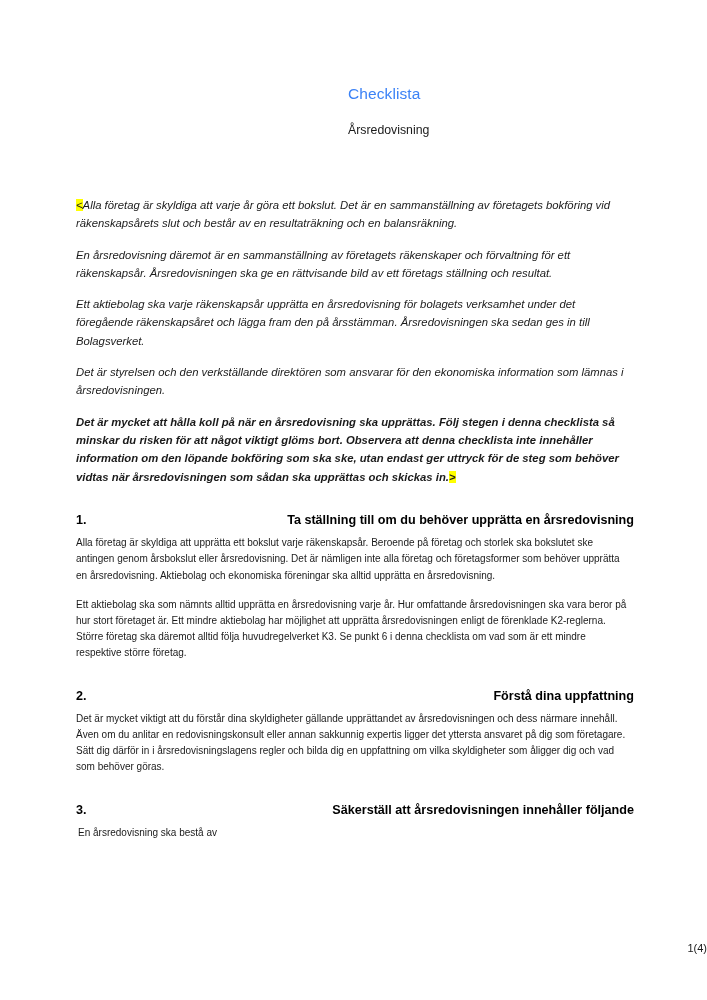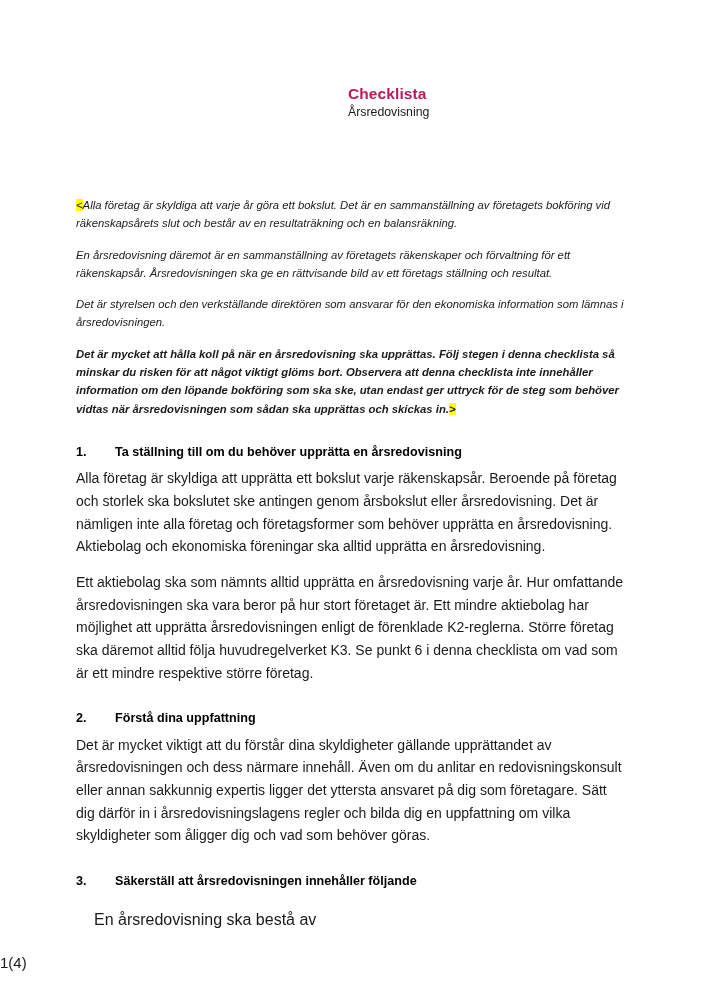--- a/index.html
+++ b/index.html
@@ -28,32 +28,32 @@
 
   
   .doc-header {
     position: absolute;
     left: 348px;
     top: 84px;
     width: 300px;
   }
   .doc-title {
     font-size: 15.5px;
-    font-weight: bold;
+    font-weight: normal;
     letter-spacing: 0.1px;
     line-height: 1.25;
-    color: #be185d;
+    color: #3b82f6;
     margin: 0;
   }
   .doc-subtitle {
     font-size: 12.3px;
     font-weight: normal;
     line-height: 1.3;
     color: #1a1a1a;
-    margin: 2px 0 0 0;
+    margin: 20px 0 0 0;
   }
 
   
   .content {
     position: absolute;
     left: 76px;
     top: 196px;
     width: 558px;
   }
 
@@ -87,66 +87,67 @@
     display: flex;
     align-items: baseline;
   }
   .section-num {
     display: inline-block;
     width: 39px;
     flex: 0 0 39px;
   }
   .section-title-text {
     flex: 1 1 auto;
+    text-align: right;
   }
 
   .body-para {
-    font-size: 14px;
+    font-size: 10px;
     line-height: 1.62;
     margin: 0 5px 13px 0;
     color: #1a1a1a;
   }
   .body-para.last {
     margin-bottom: 0;
   }
 
   .section-intro-line {
-    font-size: 16px;
+    font-size: 10px;
     line-height: 1.62;
-    margin: 18px;
+    margin: 2px;
     color: #1a1a1a;
   }
 
   
   .page-footer {
     position: absolute;
     left: 0;
     right: 0;
     top: 942px;
-    text-align: left;
-    font-size: 15px;
+    text-align: right;
+    font-size: 11px;
     color: #1a1a1a;
-    margin-top: 12px;
   }
 </style>
 </head>
 <body>
 
 <div class="page">
 
   <div class="doc-header">
     <div class="doc-title">Checklista</div>
     <div class="doc-subtitle">Årsredovisning</div>
   </div>
 
   <div class="content">
 
     <div class="intro-block">
       <p class="intro-para"><span class="hl">&lt;</span><span>Alla företag är skyldiga att varje år göra ett bokslut. Det är en sammanställning av företagets bokföring vid räkenskapsårets slut och består av en resultaträkning och en balansräkning.</span></p>
       <p class="intro-para">En årsredovisning däremot är en sammanställning av företagets räkenskaper och förvaltning för ett räkenskapsår. Årsredovisningen ska ge en rättvisande bild av ett företags ställning och resultat.</p>
+      <p class="intro-para">Ett aktiebolag ska varje räkenskapsår upprätta en årsredovisning för bolagets verksamhet under det föregående räkenskapsåret och lägga fram den på årsstämman. Årsredovisningen ska sedan ges in till Bolagsverket.</p>
       <p class="intro-para">Det är styrelsen och den verkställande direktören som ansvarar för den ekonomiska information som lämnas i årsredovisningen.</p>
       <p class="intro-para"><span>Det är mycket att hålla koll på när en årsredovisning ska upprättas. Följ stegen i denna checklista så minskar du risken för att något viktigt glöms bort. Observera att denna checklista inte innehåller information om den löpande bokföring som ska ske, utan endast ger uttryck för de steg som behöver vidtas när årsredovisningen som sådan ska upprättas och skickas in.</span><span class="hl">&gt;</span></p>
     </div>
 
     <div class="section">
       <h2 class="section-heading">
         <span class="section-num">1.</span>
         <span class="section-title-text">Ta ställning till om du behöver upprätta en årsredovisning</span>
       </h2>
       <p class="body-para">Alla företag är skyldiga att upprätta ett bokslut varje räkenskapsår. Beroende på företag och storlek ska bokslutet ske antingen genom årsbokslut eller årsredovisning. Det är nämligen inte alla företag och företagsformer som behöver upprätta en årsredovisning. Aktiebolag och ekonomiska föreningar ska alltid upprätta en årsredovisning.</p>

